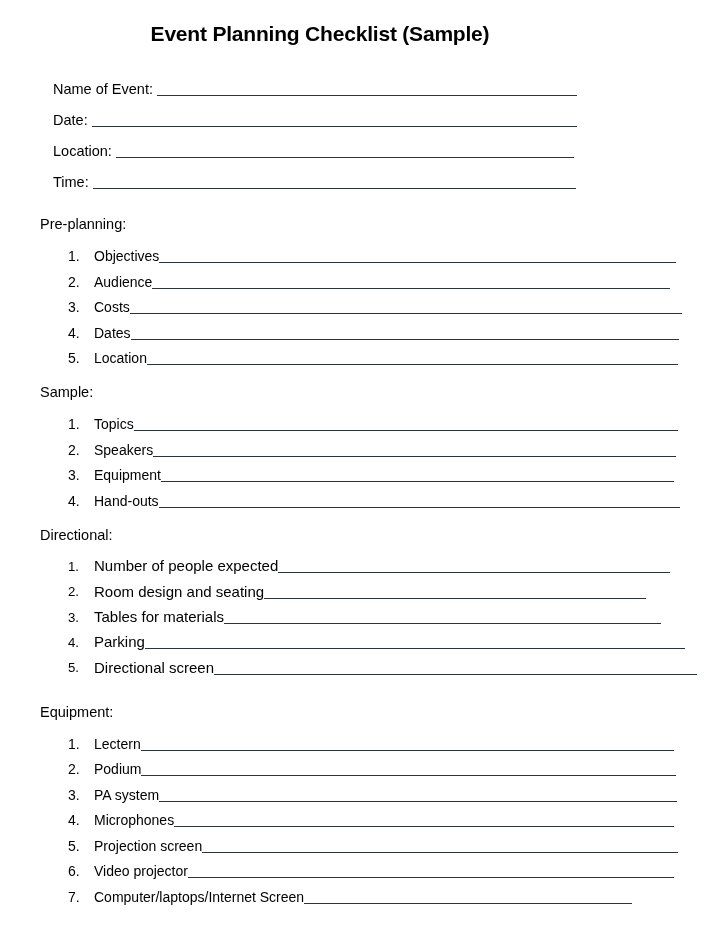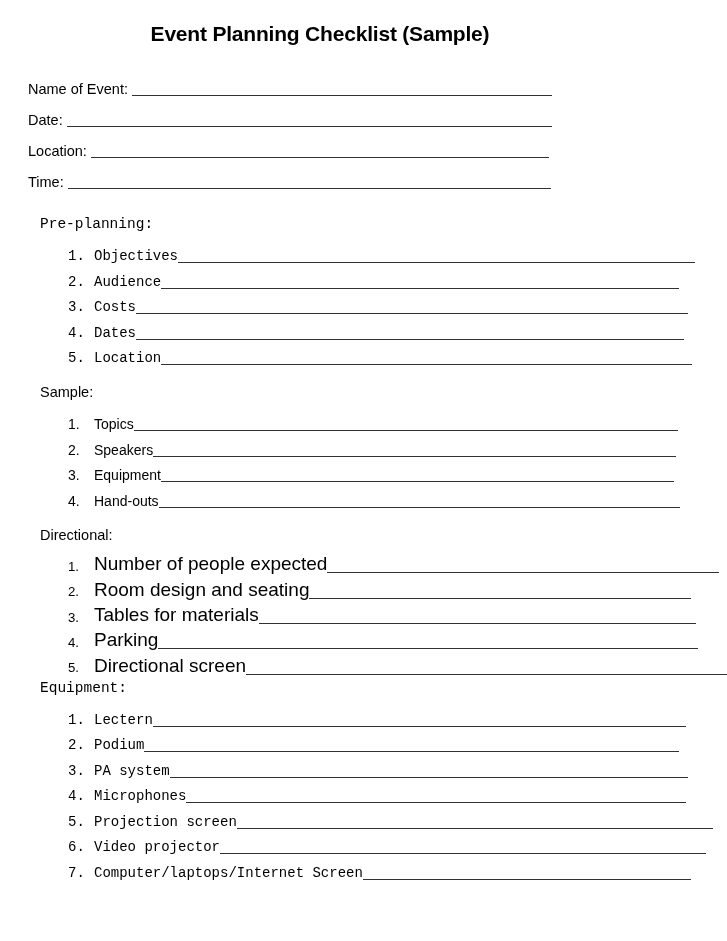--- a/index.html
+++ b/index.html
@@ -29,21 +29,21 @@
     font-weight: bold;
     letter-spacing: -0.2px;
     padding-top: 22px;
     margin: 0 0 0 0;
     line-height: 1.1;
   }
 
   
   .header-fields {
     margin-top: 22px;
-    padding-left: 28px;
+    padding-left: 53px;
   }
   .field-row {
     display: flex;
     align-items: flex-end;
     height: 31px;
   }
   .field-label {
     font-size: 14.5px;
     white-space: nowrap;
     line-height: 1;
@@ -92,33 +92,33 @@
     padding-bottom: 2px;
   }
   .item-rule {
     flex: 0 0 auto;
     border-bottom: 1.4px solid #2b3338;
     height: 0;
     margin-bottom: 2px;
   }
 
   
-  #section-pre-planning { margin-top: 26px; font-family: Liberation Mono, monospace; }
+  #section-pre-planning { margin-top: 26px; }
   #section-pre-planning .items { margin-top: 8px; }
 
   #section-program { margin-top: 18px; }
   #section-program .items { margin-top: 8px; }
 
   #section-facilities { margin-top: 18px; }
   #section-facilities .items { margin-top: 8px; }
   #section-facilities .item-row { height: 25.3px; }
-  #section-facilities .item-label { font-size: 19px; }
+  #section-facilities .item-label { font-size: 15px; }
   #section-facilities .item-num { font-size: 13.2px; }
 
-  #section-equipment { margin-top: 4px; font-family: Liberation Mono, monospace; }
+  #section-equipment { margin-top: 28px; }
   #section-equipment .items { margin-top: 8px; }
   #section-equipment .item-row { height: 25.5px; }
 </style>
 </head>
 <body>
 
 <div class="page">
 
   <h1 class="doc-title">Event Planning Checklist (Sample)</h1>
 

